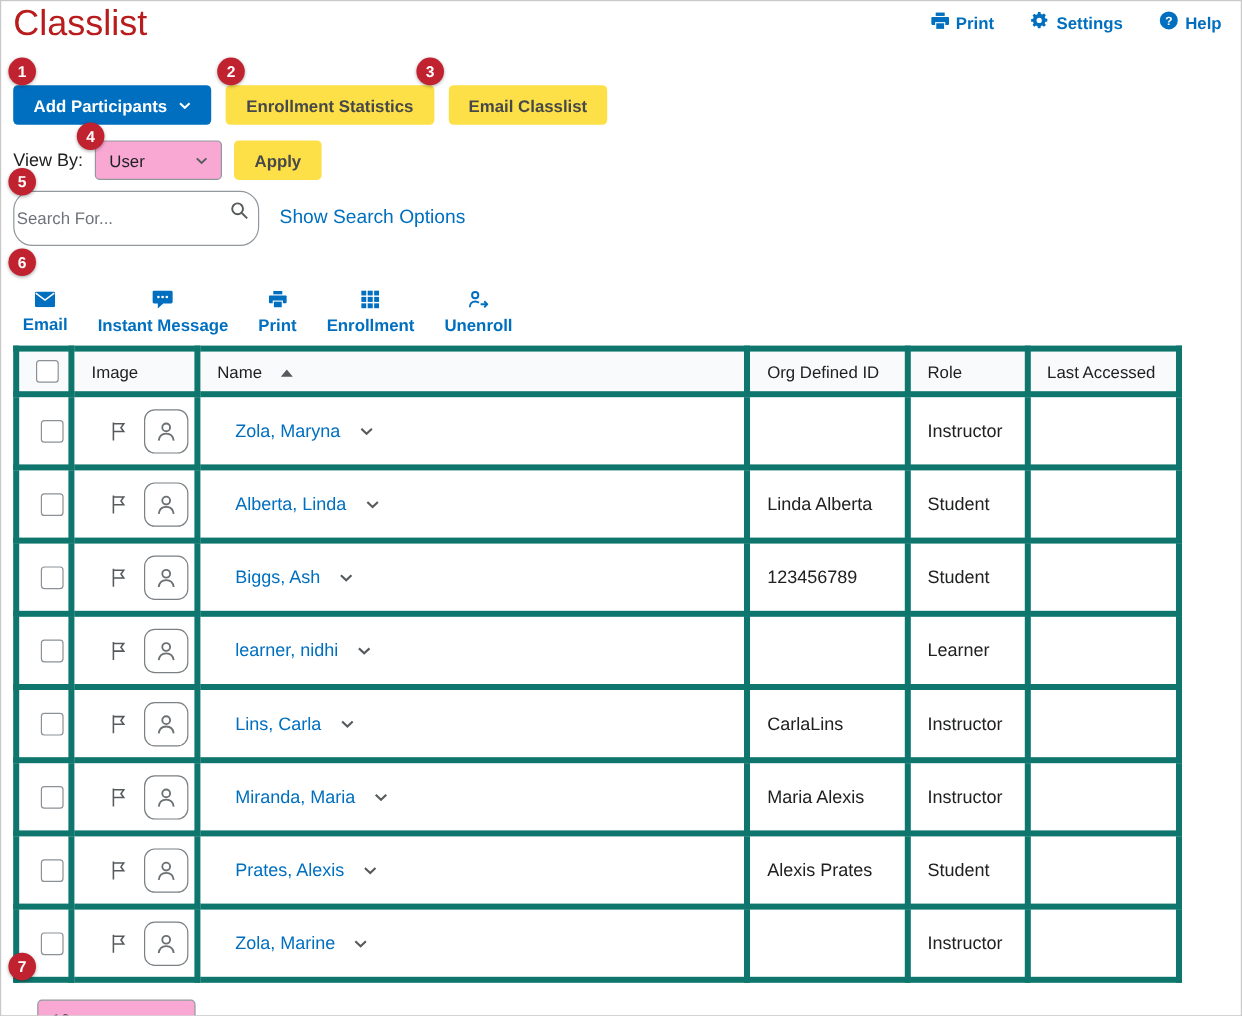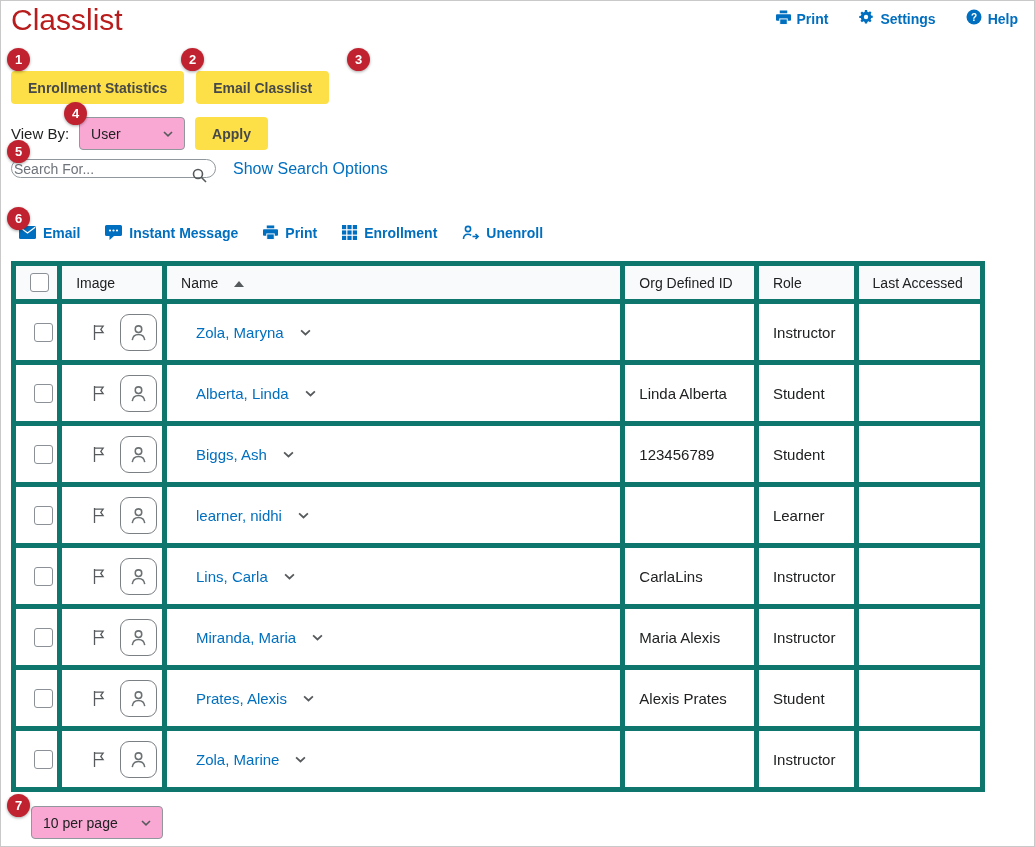--- a/index.html
+++ b/index.html
@@ -20,28 +20,28 @@
   .btn-primary { background:#006fbf; color:#fff; gap:10px; }
   .btn-secondary { background:#fde047; color:#46484a; }
   
   .viewby-row { display:flex; align-items:center; gap:10px; margin:13px 0 0 10px; font-size:15px; }
   .select { height:33px; background:#f9a8d4; border:1px solid #90989d; border-radius:4px; display:inline-flex; align-items:center; justify-content:space-between; padding:0 11px; font-size:14px; color:#202122; cursor:pointer; }
   .select-user { width:106px; }
   .select-perpage { width:132px; }
   
   .search-row { display:flex; align-items:center; gap:17px; margin:9px 0 0 10px; }
   .search-box { position:relative; width:205px; }
-  .search-input { width:100%; height:19px; border:1px solid #90989d; border-radius:16px; padding:0 30px 0 2px; font-family:inherit; font-size:14px; color:#202122; outline:none; }
+  .search-input { width:100%; height:46px; border:1px solid #90989d; border-radius:16px; padding:0 30px 0 2px; font-family:inherit; font-size:14px; color:#202122; outline:none; }
   .search-input::placeholder { color:#6e737a; }
   .search-icon { position:absolute; right:9px; top:9px; line-height:0; }
   .link { color:#006fbf; text-decoration:none; cursor:pointer; }
   .show-search-options { font-size:16px; }
   
   .toolbar-row { display:flex; align-items:center; gap:25px; margin:46px 0 0 18px; height:17px; }
-  .toolbar-item { display:inline-flex; align-items:center; gap:7px; color:#006fbf; font-size:14px; font-weight:700; text-decoration:none; cursor:pointer; line-height:1; }
+  .toolbar-item { display:inline-flex; align-items:center; gap:7px; color:#006fbf; font-size:14px; font-weight:700; text-decoration:none; cursor:pointer; line-height:1;flex-direction:column; }
   .toolbar-item .ic { line-height:0; }
   
   .classlist-table { border-collapse:collapse; margin:20px 0 0 10px; width:974px; table-layout:fixed; }
   .classlist-table th, .classlist-table td { border:5px solid #0f766e; overflow:hidden; }
   .classlist-table thead th { height:38px; background:#f9fafb; font-weight:400; font-size:14px; text-align:left; padding:0 0 0 14px; color:#202122; }
   .col-check { width:45px; }
   .col-image { width:102px; }
   .col-name  { width:446px; }
   .col-org   { width:130px; }
   .col-role  { width:97px; }
@@ -107,20 +107,26 @@
         <span class="ic"><svg width="16" height="16" viewBox="0 0 16 16">
               <circle cx="8" cy="8" r="7.5" fill="#006fbf"></circle>
               <text x="8" y="11.5" text-anchor="middle" font-size="10" font-weight="bold" fill="#fff" font-family="Liberation Sans, sans-serif">?</text>
             </svg></span>
         <span>Help</span>
       </a>
     </div>
   </div>
 
   <div class="actions-row">
+    <button class="btn btn-primary">
+      <span>Add Participants</span>
+      <span class="chev"><svg width="10" height="6" viewBox="0 0 10 6" fill="none" stroke="#fff" stroke-width="1.7">
+            <path d="M1 1l4 3.8L9 1"></path>
+          </svg></span>
+    </button>
     <button class="btn btn-secondary">
       <span>Enrollment Statistics</span>
     </button>
     <button class="btn btn-secondary">
       <span>Email Classlist</span>
     </button>
   </div>
 
   <div class="viewby-row">
     <span>View By:</span>

